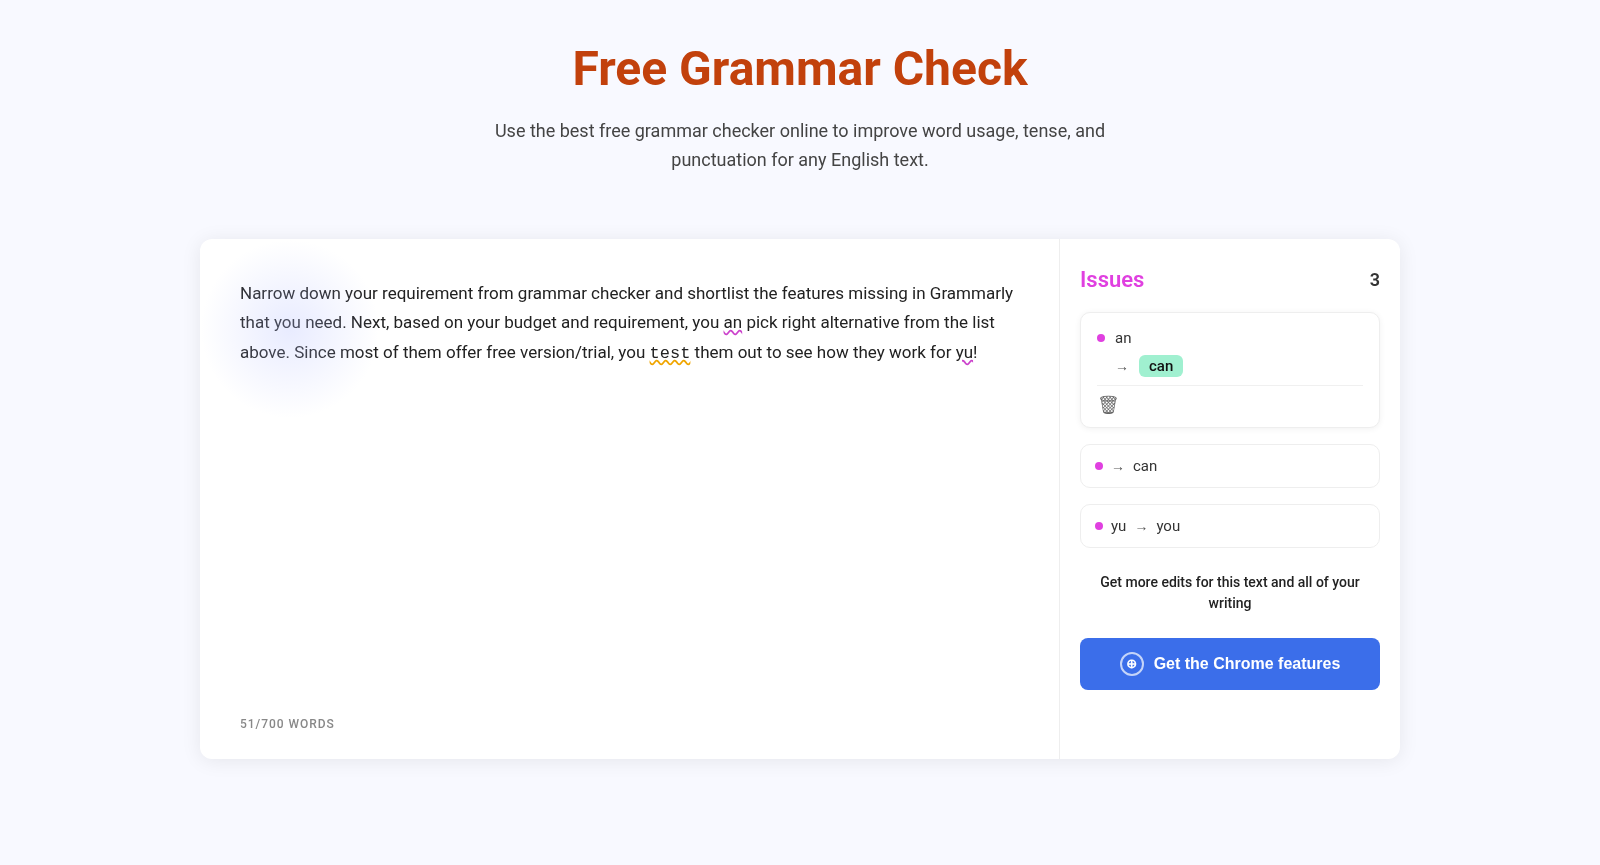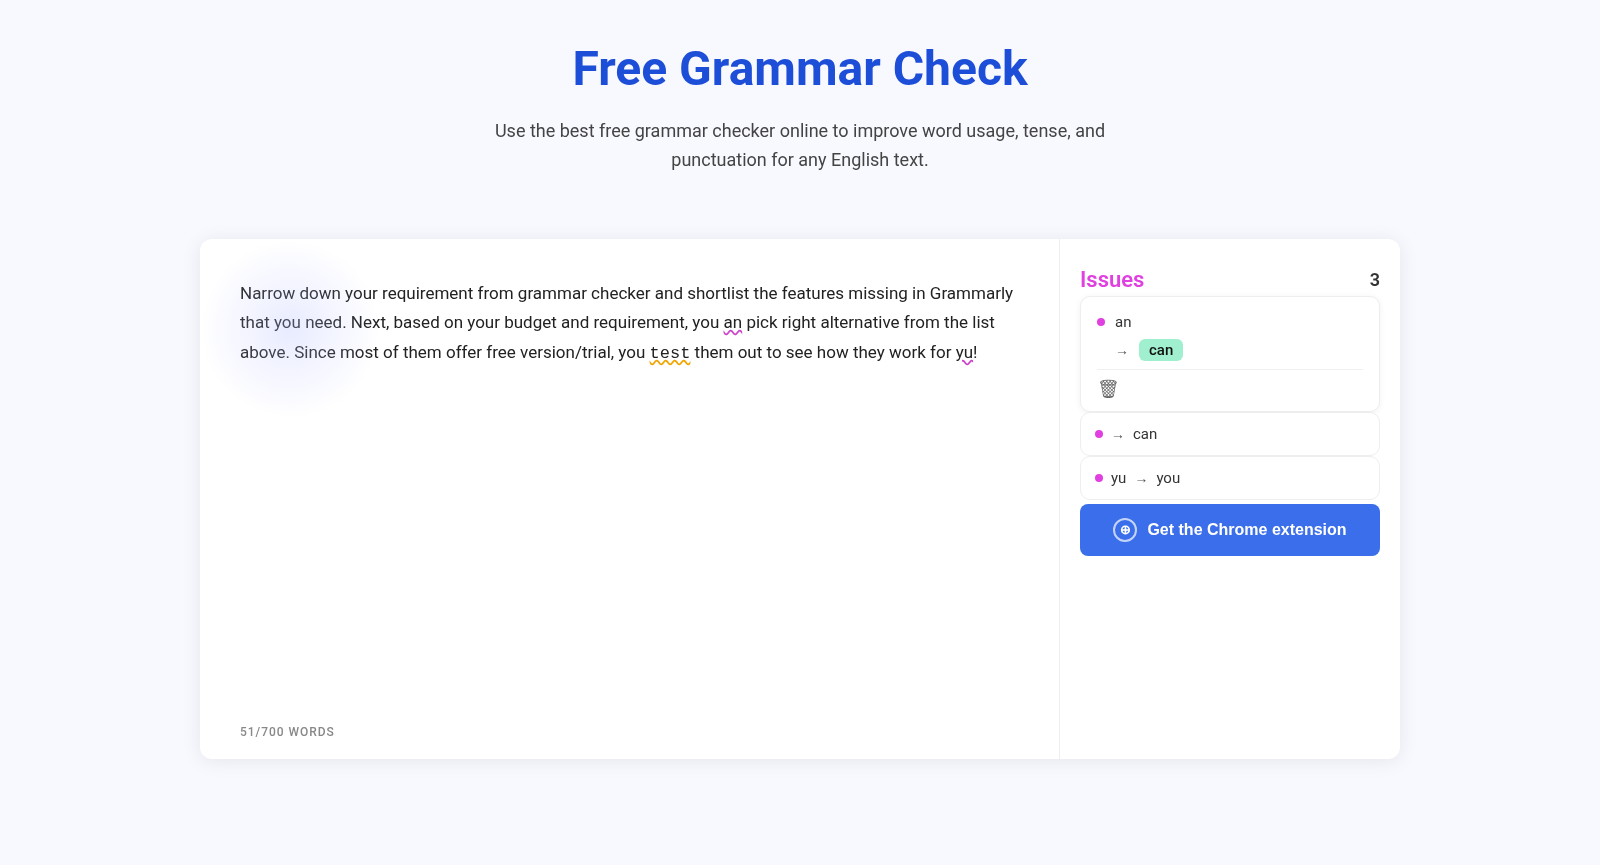--- a/index.html
+++ b/index.html
@@ -14,21 +14,21 @@
       min-height: 865px;
       display: flex;
       flex-direction: column;
       align-items: center;
       padding: 40px 20px 20px;
     }
 
     .page-title {
       font-size: 48px;
       font-weight: 700;
-      color: #1d4ed8;
+      color: #c2410c;
       text-align: center;
       margin-bottom: 20px;
     }
 
     .page-subtitle {
       font-size: 18px;
       color: #444;
       text-align: center;
       max-width: 680px;
       line-height: 1.6;
@@ -70,34 +70,34 @@
     .highlight-underline-yellow {
       text-decoration: underline;
       text-decoration-color: #f0a500;
       text-decoration-style: wavy;
       cursor: pointer;
       font-family: Liberation Mono, monospace;
     }
 
     .word-count {
       position: absolute;
-      bottom: 20px;
+      bottom: 28px;
       left: 40px;
       font-size: 12px;
       letter-spacing: 0.08em;
       color: #888;
       font-weight: 500;
     }
 
     .issues-panel {
       width: 340px;
       padding: 28px 20px 24px;
       display: flex;
       flex-direction: column;
-      gap: 0;
+      gap: 16px;
     }
 
     .issues-header {
       display: flex;
       justify-content: space-between;
       align-items: center;
       margin-bottom: 4px;
     }
 
     .issues-title {
@@ -274,19 +274,20 @@
       <span>can</span>
     </div>
 
     <div class="issue-item-simple">
       <span class="issue-dot"></span>
       <span>yu</span>
       <span class="arrow-icon">→</span>
       <span>you</span>
     </div>
 
+    <div class="more-edits-text">Get more edits for this text and all of your writing</div>
 
     <button class="chrome-extension-btn">
       <span class="chrome-icon">⊕</span>
-      <span>Get the Chrome extension</span>
+      <span>Get the Chrome features</span>
     </button>
   </div>
 </div>
 
 </body></html>

